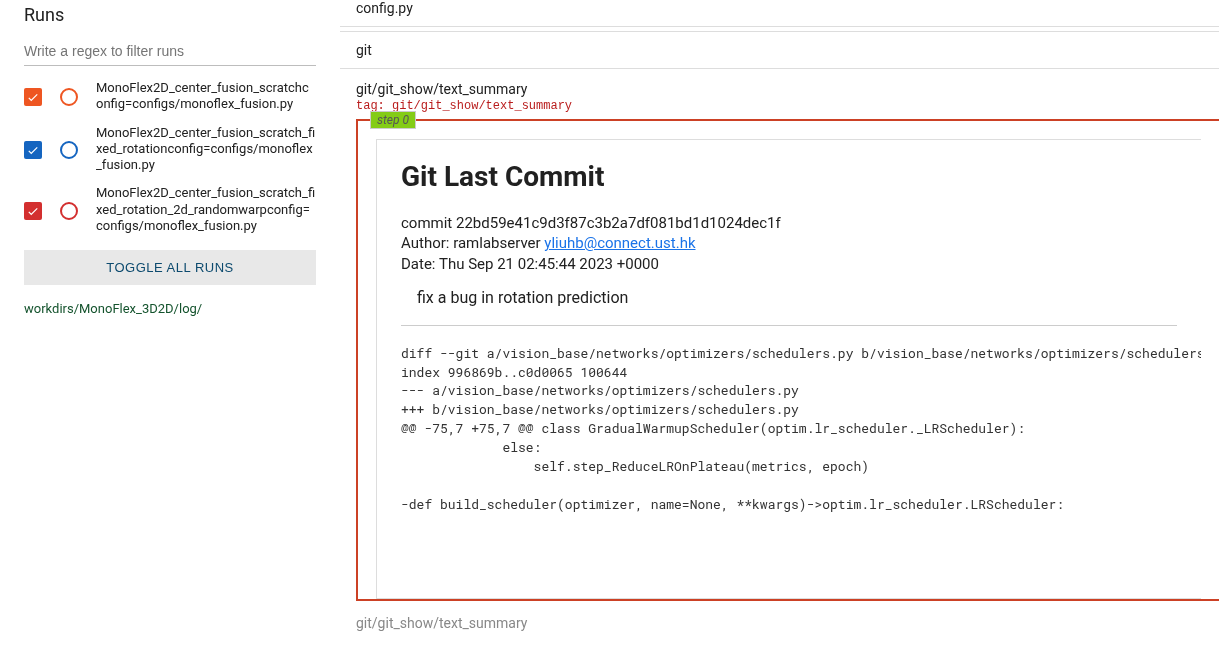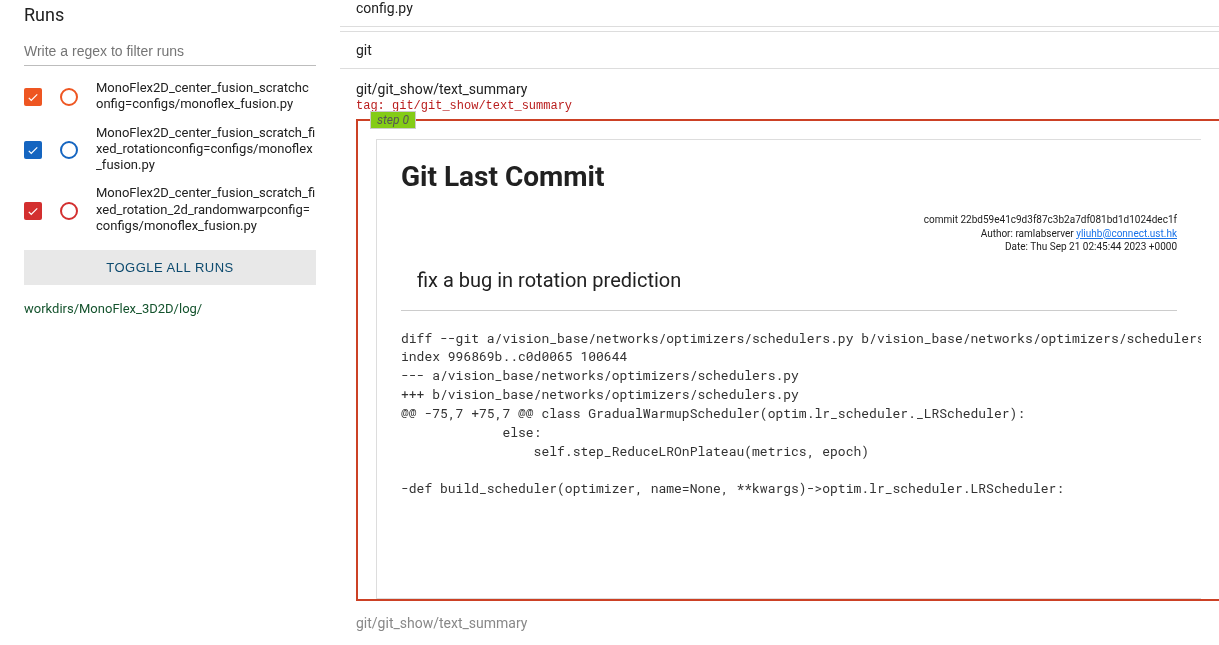--- a/index.html
+++ b/index.html
@@ -17,23 +17,23 @@
 .workdir { padding: 4px 16px; font-size: 13px; color: #14532d; }
 .main { flex: 1; overflow: hidden; }
 .category-bar { border: 1px solid #ddd; border-left: none; border-right: none; padding: 10px 16px; font-size: 14px; background: #fff; margin-bottom: 4px; }
 .category-bar.first { border-top: none; padding-top: 0; }
 .tag-header { padding: 8px 16px 2px; font-size: 14px; }
 .tag-sub { padding: 0 16px 6px; font-size: 12px; color: #b91c1c; font-family: Liberation Mono, monospace; }
 .card-outer { margin: 0 0 8px 16px; border: 2px solid #cc4125; border-right: none; background: #fff; padding: 18px 18px 0 18px; position: relative; }
 .step-chip { position: absolute; top: -10px; left: 12px; background: #84cc16; border: 1px solid #ccc; padding: 1px 6px; font-size: 12px; font-style: italic; color: #555; }
 .card-inner { border: 1px solid #ddd; border-right: none; padding: 20px 24px 10px; height: 460px; overflow: hidden; }
 .h1 { font-size: 28px; font-weight: 700; margin-bottom: 20px; }
-.commit-line { font-size: 10px; line-height: 1.35; text-align: right; }
+.commit-line { font-size: 15px; line-height: 1.35; }
 .commit-line a { color: #1a73e8; text-decoration: underline; }
-.commit-msg { font-size: 20px; padding: 14px 0 14px 16px; }
+.commit-msg { font-size: 16px; padding: 14px 0 14px 16px; }
 hr.sep { border: none; border-top: 1px solid #ccc; margin: 4px 0 18px; }
 .h2 { font-size: 26px; font-weight: 700; margin-bottom: 22px; }
 .diff { font-family: "Roboto Mono", Menlo, Consolas, monospace; font-size: 13px; line-height: 1.45; white-space: pre; color: #333; }
 .bottom-tag { padding: 6px 16px 0; font-size: 14px; color: #888; }
 </style>
 </head>
 <body>
 
 <div class="sidebar">
   <div class="runs-header">Runs</div>

